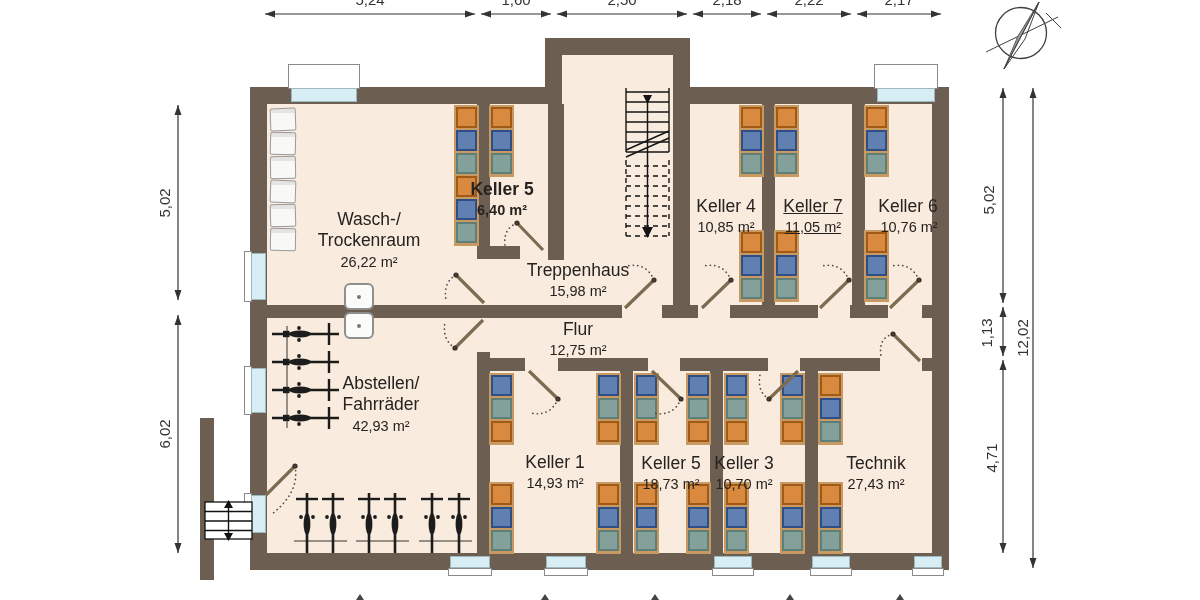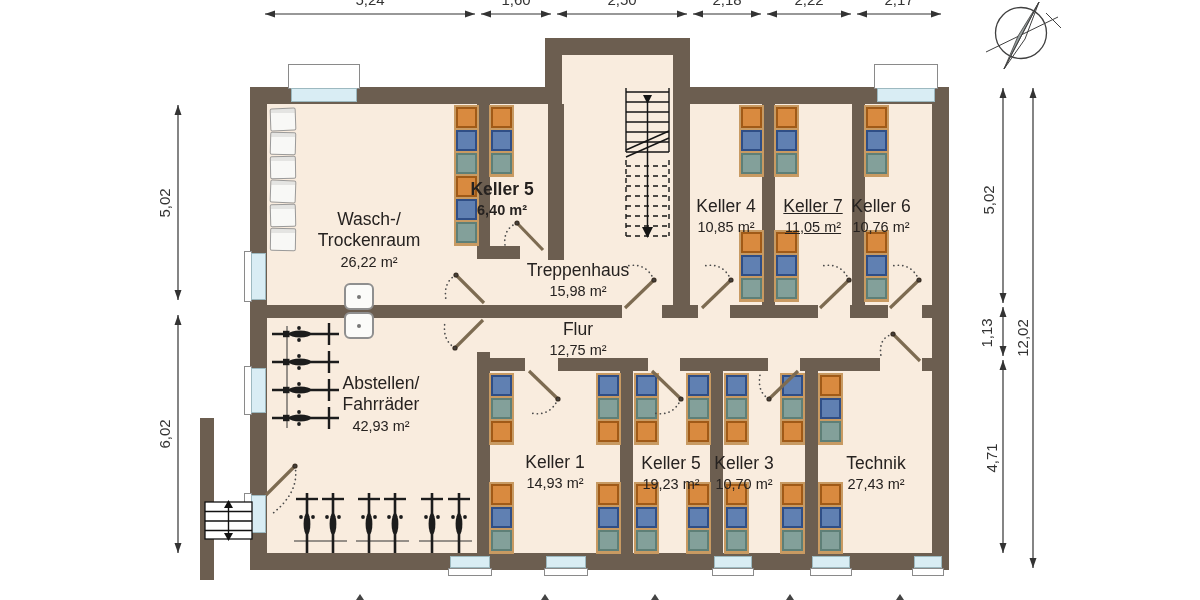--- a/index.html
+++ b/index.html
@@ -445,40 +445,40 @@
     <div class="ra">15,98 m²</div>
   </div>
   <div class="room-label" style="left:726px;top:196px;">
     <div class="rn">Keller 4</div>
     <div class="ra">10,85 m²</div>
   </div>
   <div class="room-label" style="left:813px;top:196px;text-decoration:underline;">
     <div class="rn">Keller 7</div>
     <div class="ra">11,05 m²</div>
   </div>
-  <div class="room-label" style="left:881px;top:196px;">
+  <div class="room-label" style="left:908px;top:196px;text-align:right;">
     <div class="rn">Keller 6</div>
     <div class="ra">10,76 m²</div>
   </div>
   <div class="room-label" style="left:578px;top:319px;">
     <div class="rn">Flur</div>
     <div class="ra">12,75 m²</div>
   </div>
   <div class="room-label" style="left:369px;top:373px;padding-left:24px;">
     <div class="rn">Abstellen/</div>
     <div class="rn">Fahrräder</div>
     <div class="ra">42,93 m²</div>
   </div>
   <div class="room-label" style="left:555px;top:452px;">
     <div class="rn">Keller 1</div>
     <div class="ra">14,93 m²</div>
   </div>
   <div class="room-label" style="left:671px;top:453px;">
     <div class="rn">Keller 5</div>
-    <div class="ra">19,23 m²</div>
+    <div class="ra">18,73 m²</div>
   </div>
   <div class="room-label" style="left:744px;top:453px;">
     <div class="rn">Keller 3</div>
     <div class="ra">10,70 m²</div>
   </div>
   <div class="room-label" style="left:876px;top:453px;">
     <div class="rn">Technik</div>
     <div class="ra">27,43 m²</div>
   </div>
 

